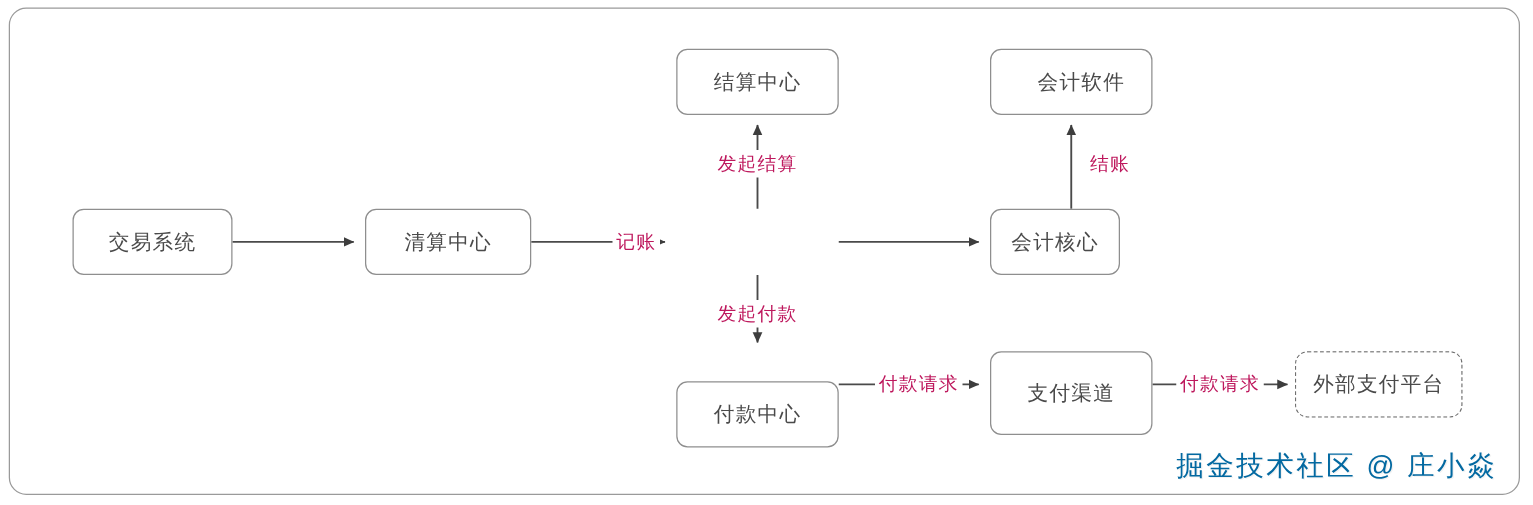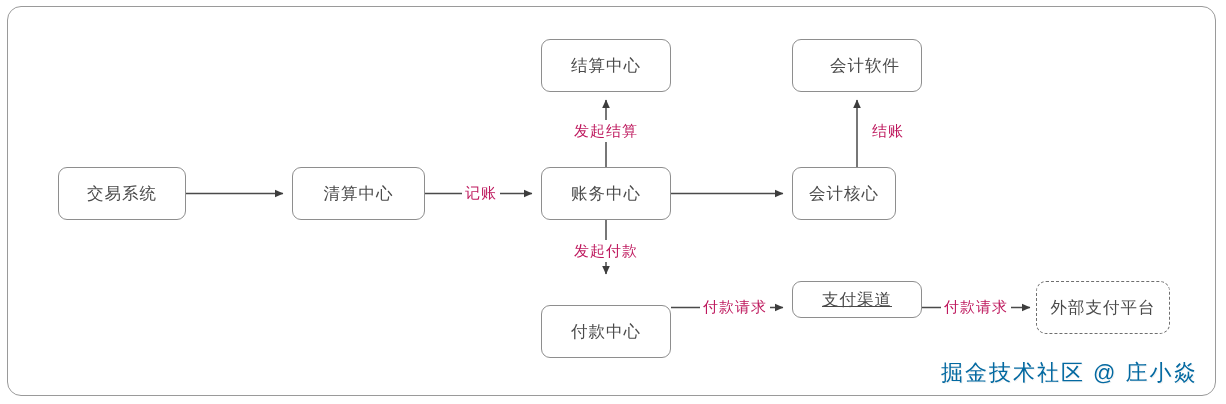--- a/index.html
+++ b/index.html
@@ -117,45 +117,42 @@
   </div>
 
   <div class="node" style="left:541px; top:39px;  width:130px; height:53px;">
     <span>结算中心</span>
   </div>
 
   <div class="node" style="left:292px; top:167px; width:133px; height:53px;">
     <span>清算中心</span>
   </div>
 
-  <div class="node" style="left:541px; top:167px; width:130px; height:53px;">
-    <span>账务中心</span>
-  </div>
 
   <div class="node" style="left:792px; top:167px; width:104px; height:53px;">
     <span>会计核心</span>
   </div>
 
   <div class="node" style="left:792px; top:39px;  width:130px; height:53px;padding-left:16px;">
     <span>会计软件</span>
   </div>
 
   <div class="node" style="left:541px; top:281px; width:130px; height:53px;margin-top:24px;">
     <span>付款中心</span>
   </div>
 
-  <div class="node" style="left:792px; top:281px; width:130px; height:37px;text-decoration:underline;">
+  <div class="node" style="left:792px; top:281px; width:130px; height:67px;">
     <span>支付渠道</span>
   </div>
 
   <div class="node dashed" style="left:1036px; top:281px; width:134px; height:53px;">
     <span>外部支付平台</span>
   </div>
 
-  <div class="edge-label" style="left:481px; top:193px;">记账</div>
+  <div class="edge-label" style="left:509px; top:193px;">记账</div>
 
   <div class="edge-label" style="left:606px; top:131px;">发起结算</div>
 
   <div class="edge-label" style="left:888px; top:131px;">结账</div>
 
   <div class="edge-label" style="left:606px; top:251px;text-align:center;">发起付款</div>
 
   <div class="edge-label" style="left:735px; top:307px;">付款请求</div>
 
   <div class="edge-label" style="left:976px; top:307px;">付款请求</div>

